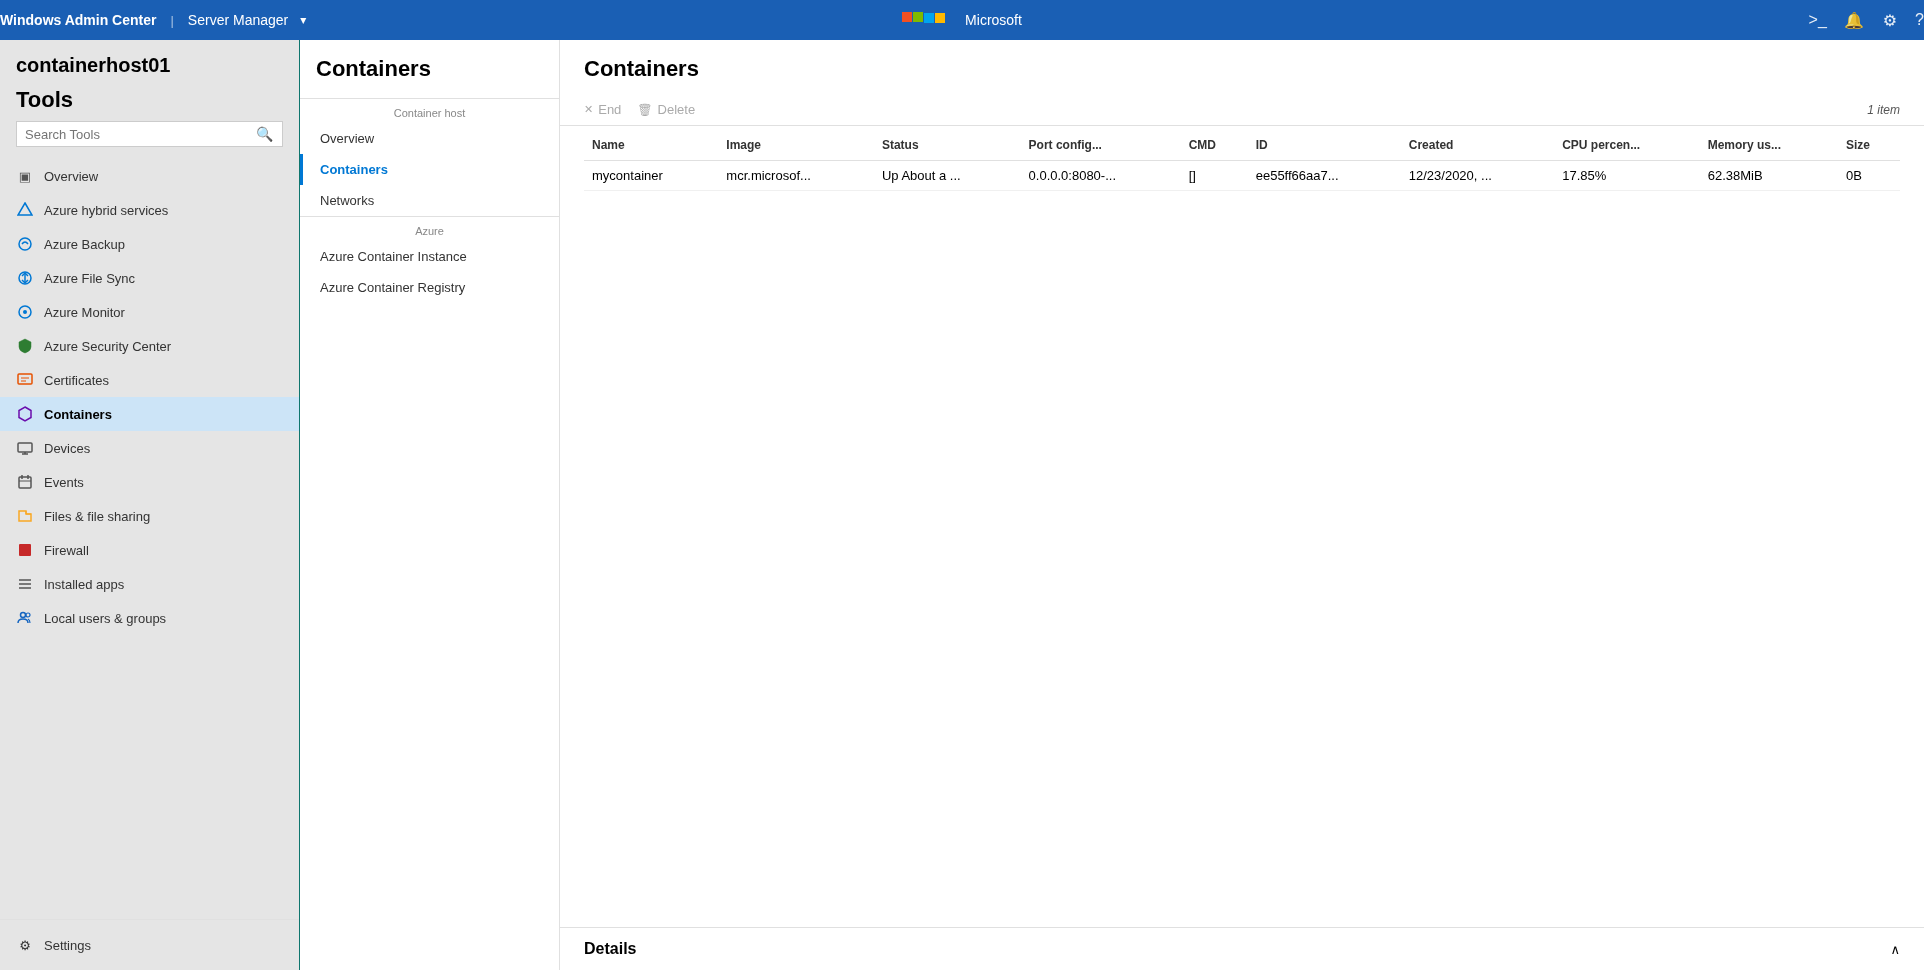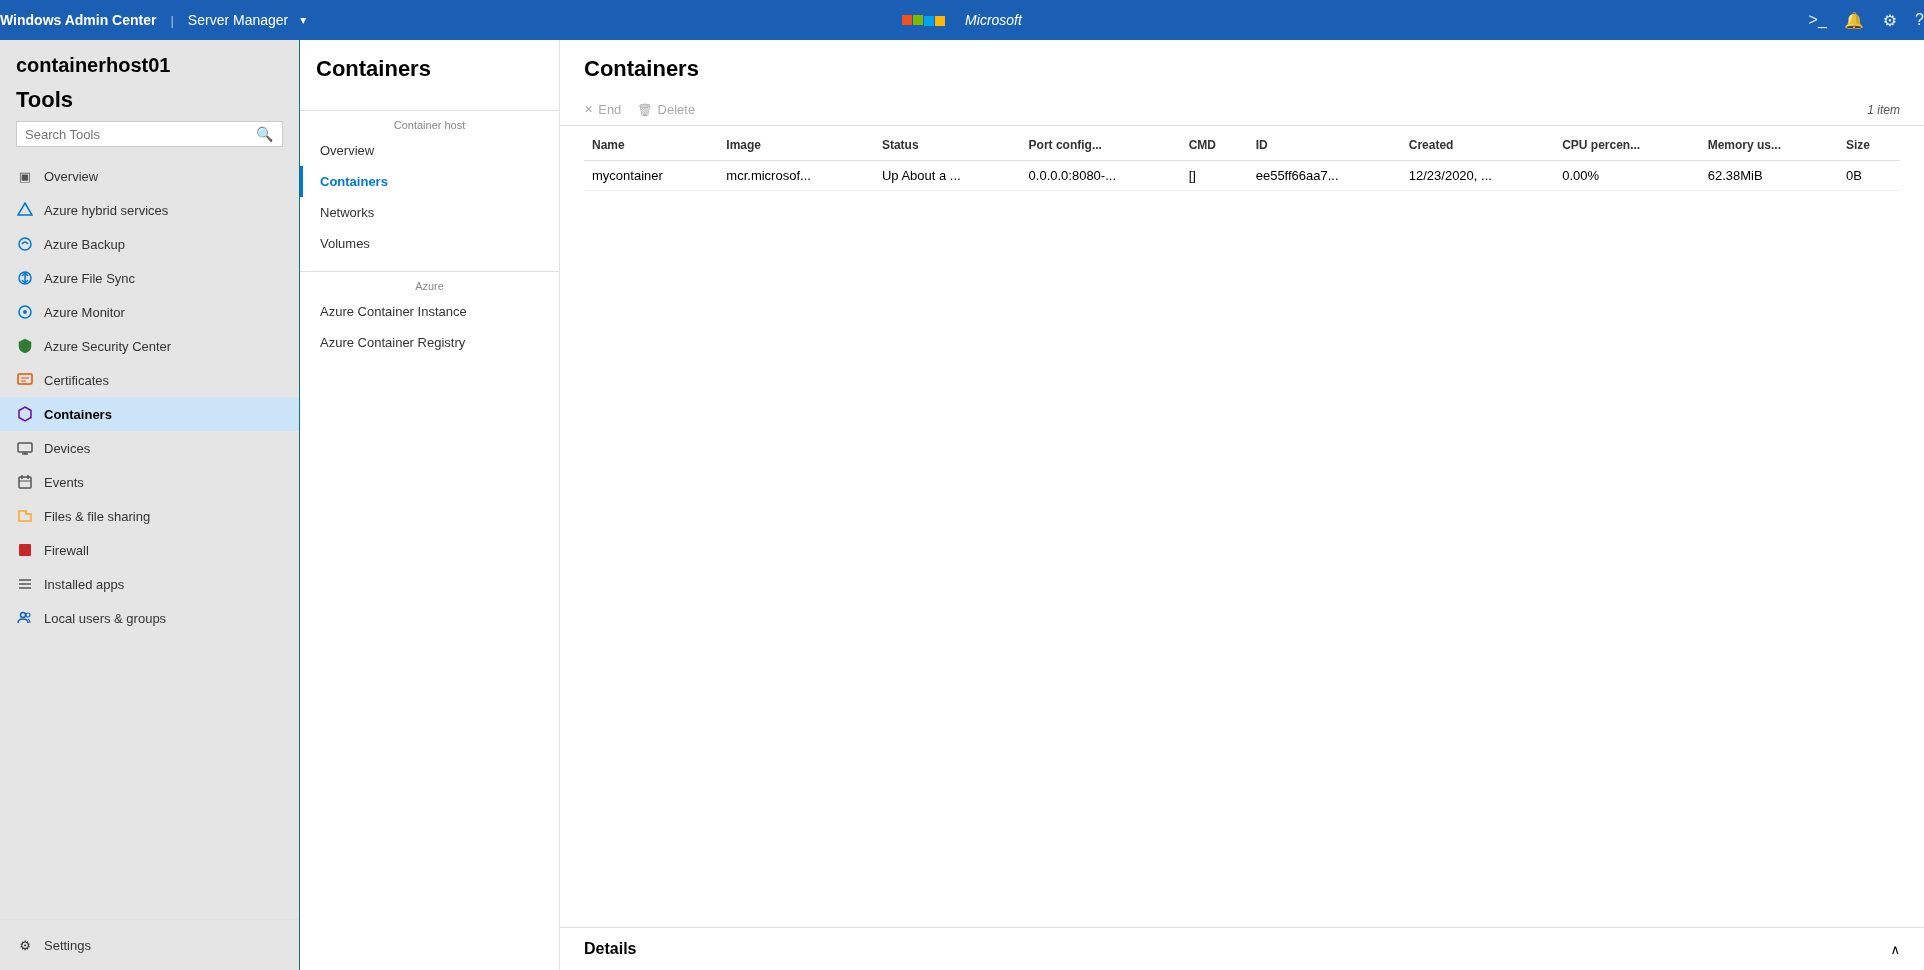--- a/index.html
+++ b/index.html
@@ -10,21 +10,21 @@
       display: flex; align-items: center;
       background: #1a5fb4; 
       height: 40px; padding: 0 0;
       color: #fff;
     }
     .topbar-left { display: flex; align-items: center; gap: 10px; flex: 1; }
     .topbar-title { font-weight: 600; font-size: 14px; }
     .topbar-sep { opacity: 0.6; margin: 0 4px; }
     .topbar-server { font-size: 14px; }
     .topbar-dropdown { font-size: 12px; cursor: pointer; margin-left: 2px; }
-    .topbar-center { display: flex; align-items: center; gap: 20px; font-style: italic; }
+    .topbar-center { display: flex; gap: 20px; }
     .ms-logo { display: flex; gap: 1px; }
     .ms-logo-sq { width: 10px; height: 10px; }
     .topbar-ms-label { font-size: 14px; color: #fff; }
     .topbar-right { display: flex; align-items: center; gap: 18px; flex: 1; justify-content: flex-end; color: #fff; font-size: 16px; }
     .topbar-icon { cursor: pointer; opacity: 0.9; }
 
     
     .main-layout { display: flex; height: calc(100vh - 40px); }
 
     
@@ -93,21 +93,21 @@
       padding: 16px 0;
       background: #fff;
     }
     .center-panel-title {
       font-size: 22px; font-weight: 700; padding: 0 16px 16px;
     }
     .center-divider-label {
       font-size: 11px; color: #888;
       padding: 8px 16px 4px;
       border-top: 1px solid #e0e0e0;
-      margin-top: 12px;
+      margin-top: 0;
       text-align: center;
     }
     .center-nav-item {
       display: flex; align-items: center;
       padding: 8px 20px; cursor: pointer;
       color: #333; font-size: 13px;
     }
     .center-nav-item.active {
       color: #0078d4; font-weight: 600;
       border-left: 3px solid #0078d4;
@@ -345,23 +345,20 @@
     <div class="center-divider-label">Container host</div>
 
     <div class="center-nav-item">
       <span>Overview</span>
     </div>
     <div class="center-nav-item active">
       <span>Containers</span>
     </div>
     <div class="center-nav-item">
       <span>Networks</span>
-    </div>
-    <div class="center-nav-item">
-      <span>Volumes</span>
     </div>
 
     <div class="center-divider-label">Azure</div>
 
     <div class="center-nav-item">
       <span>Azure Container Instance</span>
     </div>
     <div class="center-nav-item">
       <span>Azure Container Registry</span>
     </div>
@@ -402,21 +399,21 @@
         </thead>
         <tbody id="table-body">
         <tr>
               <td>mycontainer</td>
               <td>mcr.microsof...</td>
               <td>Up About a ...</td>
               <td>0.0.0.0:8080-...</td>
               <td>[]</td>
               <td>ee55ff66aa7...</td>
               <td>12/23/2020, ...</td>
-              <td>0.00%</td>
+              <td>17.85%</td>
               <td>62.38MiB</td>
               <td>0B</td>
             </tr>
           </tbody>
       </table>
     </div>
 
     <div class="details-section">
       <div class="details-header">
         <span class="details-title">Details</span>

